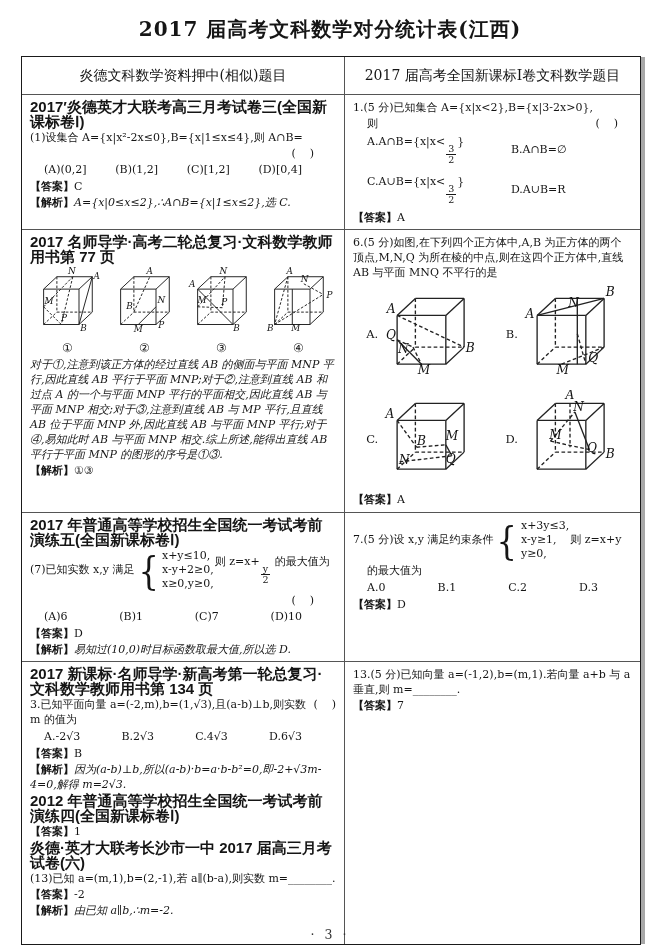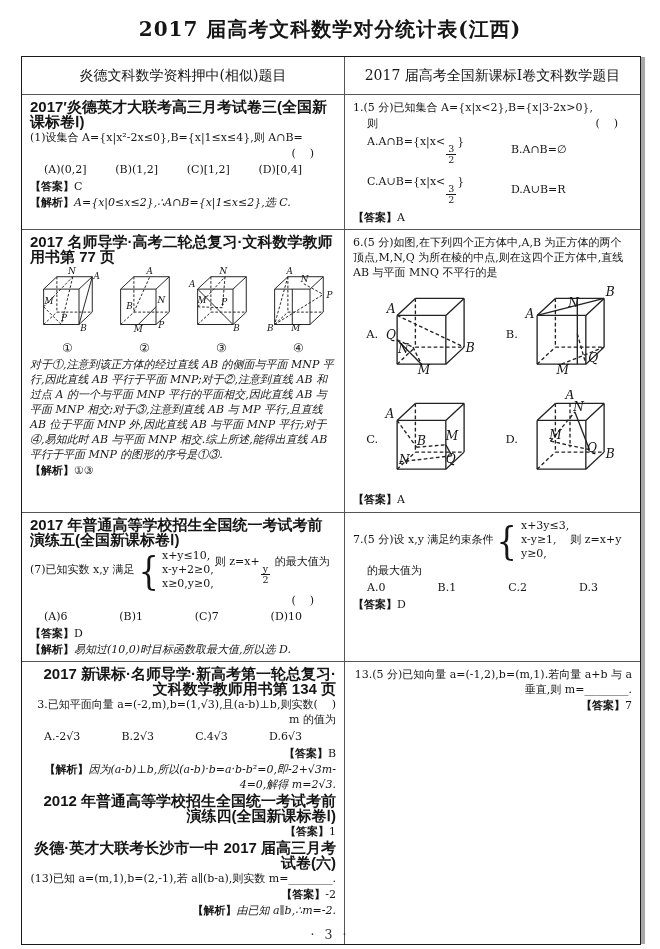--- a/index.html
+++ b/index.html
@@ -7,21 +7,21 @@
         font-family:"DejaVu Serif",serif;color:#151515;}
   .title{margin:16px 0 13px;text-align:center;font-size:20px;font-weight:700;letter-spacing:1px;}
   .tbl{margin-left:21px;width:618px;border:1.5px solid #1a1a1a;box-shadow:5px 0 0 -1px #a8a8a8;
        font-size:11px;line-height:15px;}
   .trow{display:grid;grid-template-columns:322px 1fr;border-top:1px solid #555;}
   .trow:first-child{border-top:none;}
   .td{padding:4px 8px 3px;min-width:0;}
   .td + .td{border-left:1px solid #555;}
   .thead .td{display:flex;align-items:center;justify-content:center;min-height:33px;
              font-size:14px;padding:2px;}
-  .h-r1{min-height:107px;} .h-r2{min-height:282px;} .h-r3{min-height:145px;} .h-r4{min-height:282px;text-align:right;}
+  .h-r1{min-height:107px;} .h-r2{min-height:282px;} .h-r3{min-height:145px;} .h-r4{min-height:282px;}
   .src{font-family:Liberation Sans, sans-serif;font-weight:700;font-size:15px;}
   .ln{margin:1px 0;}
   .k{font-family:"DejaVu Sans","Liberation Sans",sans-serif;font-weight:700;}
   .kai{font-style:italic;}
   .paren,.pright{white-space:pre;}
   .pright{text-align:right;padding-right:22px;}
   .opts{display:flex;justify-content:space-between;padding:1px 34px 1px 14px;}
   .opt2{display:grid;grid-template-columns:1.25fr 1fr;row-gap:8px;padding:3px 6px 3px 14px;align-items:center;}
   .between{display:flex;justify-content:space-between;padding-right:14px;}
   .ind{padding-left:14px;}

